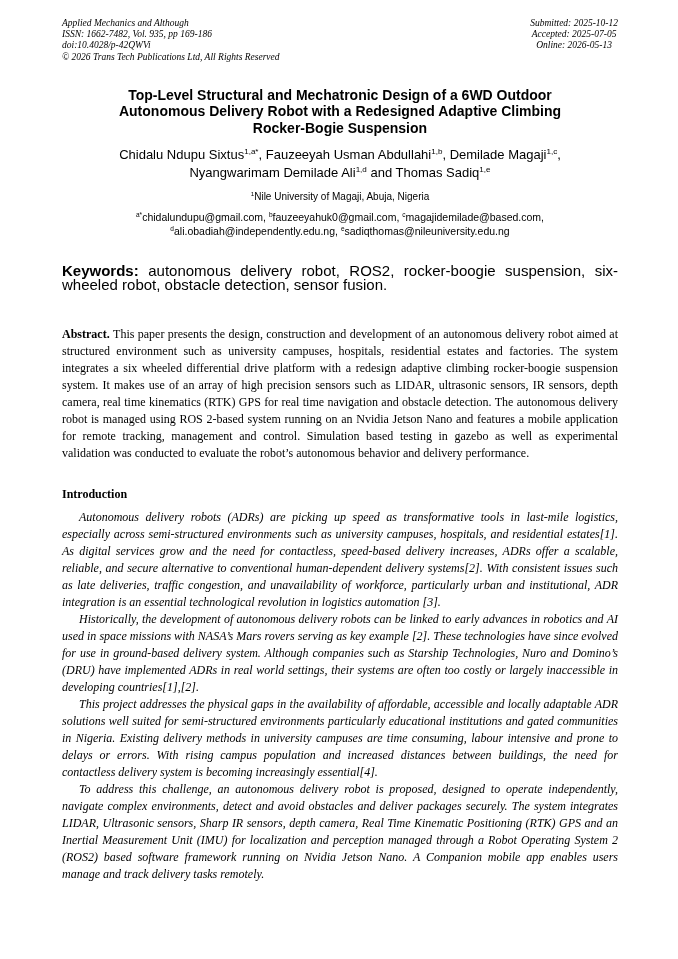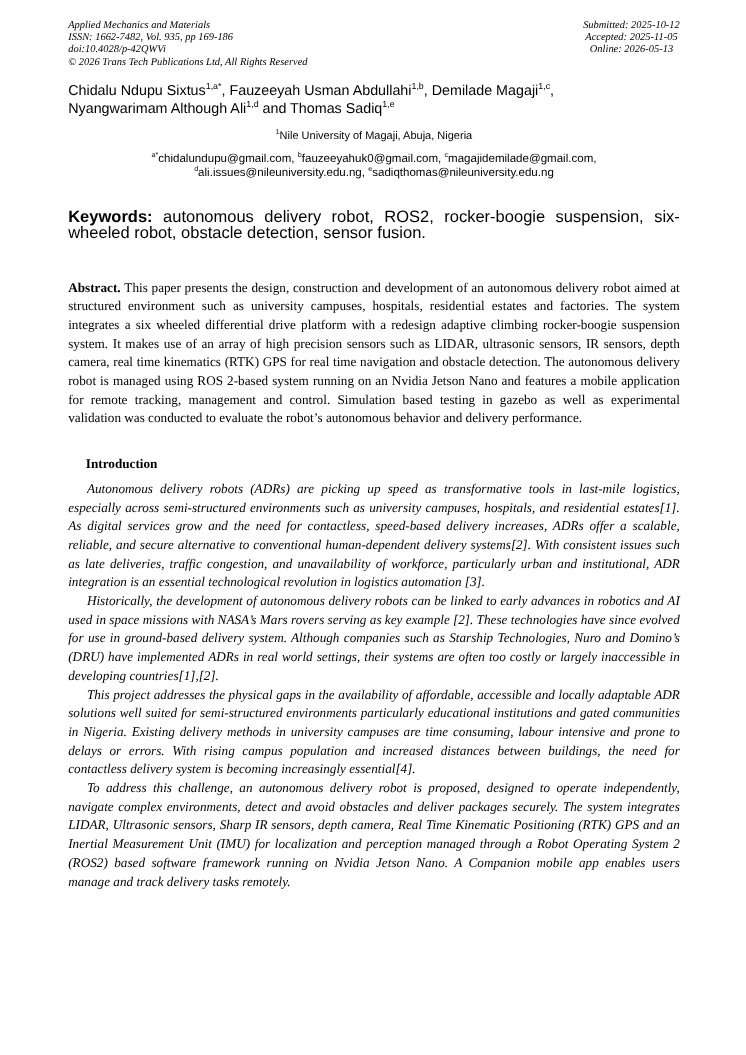--- a/index.html
+++ b/index.html
@@ -20,21 +20,21 @@
   
   .title{
     margin-top:24px;
     text-align:center;
     font-family:"Liberation Sans","DejaVu Sans",sans-serif;
     font-weight:bold;
     font-size:14px;line-height:16.5px;
   }
   
   .authors{
-    margin-top:10px;
+    margin-top:10px;text-align:center;
     font-family:"Liberation Sans","DejaVu Sans",sans-serif;
     font-size:13px;line-height:17.5px;
   }
   sup{font-size:62%;line-height:0;vertical-align:super;}
   
   .affiliation{
     margin-top:10px;text-align:center;
     font-family:"Liberation Sans","DejaVu Sans",sans-serif;
     font-size:10px;line-height:12px;
   }
@@ -56,61 +56,65 @@
   .abstract{
     margin-top:34px;
     font-size:12px;line-height:17px;
     text-align:justify;
   }
   .abstract b{font-weight:bold;}
   .section-heading{
     margin-top:25px;
     font-size:12px;line-height:15px;
     font-weight:bold;
-    margin-left:16px;
   }
   .body-par{
     margin:0;
     font-size:12px;line-height:17px;
     text-align:justify;
     text-indent:17px;
     font-style:italic;
   }
   .body-par.first{margin-top:7px;}
 </style>
 </head>
 <body>
 
 <div class="page">
 
   <div class="meta">
     <div class="meta-col">
-      <div>Applied Mechanics and Materials</div>
+      <div>Applied Mechanics and Although</div>
       <div>ISSN: 1662-7482, Vol. 935, pp 169-186</div>
       <div>doi:10.4028/p-42QWVi</div>
       <div>© 2026 Trans Tech Publications Ltd, All Rights Reserved</div>
     </div>
     <div class="meta-col meta-right">
       <div>Submitted: 2025-10-12</div>
-      <div>Accepted: 2025-11-05</div>
+      <div>Accepted: 2025-07-05</div>
       <div>Online: 2026-05-13</div>
     </div>
   </div>
 
+  <div class="title">
+    <div>Top-Level Structural and Mechatronic Design of a 6WD Outdoor</div>
+    <div>Autonomous Delivery Robot with a Redesigned Adaptive Climbing</div>
+    <div>Rocker-Bogie Suspension</div>
+  </div>
 
   <div class="authors">
     <div><span>Chidalu Ndupu Sixtus</span><sup>1,a*</sup><span>, Fauzeeyah Usman Abdullahi</span><sup>1,b</sup><span>, Demilade Magaji</span><sup>1,c</sup><span>,</span></div>
-    <div><span>Nyangwarimam Although Ali</span><sup>1,d</sup><span> and Thomas Sadiq</span><sup>1,e</sup></div>
+    <div><span>Nyangwarimam Demilade Ali</span><sup>1,d</sup><span> and Thomas Sadiq</span><sup>1,e</sup></div>
   </div>
 
   <div class="affiliation"><sup>1</sup><span>Nile University of Magaji, Abuja, Nigeria</span></div>
 
   <div class="emails">
-    <div><sup>a*</sup><span>chidalundupu@gmail.com, </span><sup>b</sup><span>fauzeeyahuk0@gmail.com, </span><sup>c</sup><span>magajidemilade@gmail.com,</span></div>
-    <div><sup>d</sup><span>ali.issues@nileuniversity.edu.ng, </span><sup>e</sup><span>sadiqthomas@nileuniversity.edu.ng</span></div>
+    <div><sup>a*</sup><span>chidalundupu@gmail.com, </span><sup>b</sup><span>fauzeeyahuk0@gmail.com, </span><sup>c</sup><span>magajidemilade@based.com,</span></div>
+    <div><sup>d</sup><span>ali.obadiah@independently.edu.ng, </span><sup>e</sup><span>sadiqthomas@nileuniversity.edu.ng</span></div>
   </div>
 
   <div class="keywords"><b>Keywords: </b><span>autonomous delivery robot, ROS2, rocker-boogie suspension, six-wheeled robot, obstacle detection, sensor fusion.</span></div>
 
   <div class="abstract"><b>Abstract. </b><span>This paper presents the design, construction and development of an autonomous delivery robot aimed at structured environment such as university campuses, hospitals, residential estates and factories. The system integrates a six wheeled differential drive platform with a redesign adaptive climbing rocker-boogie suspension system. It makes use of an array of high precision sensors such as LIDAR, ultrasonic sensors, IR sensors, depth camera, real time kinematics (RTK) GPS for real time navigation and obstacle detection. The autonomous delivery robot is managed using ROS 2-based system running on an Nvidia Jetson Nano and features a mobile application for remote tracking, management and control. Simulation based testing in gazebo as well as experimental validation was conducted to evaluate the robot’s autonomous behavior and delivery performance.</span></div>
 
   <div class="section-heading">Introduction</div>
 
   <p class="body-par first">Autonomous delivery robots (ADRs) are picking up speed as transformative tools in last-mile logistics, especially across semi-structured environments such as university campuses, hospitals, and residential estates[1]. As digital services grow and the need for contactless, speed-based delivery increases, ADRs offer a scalable, reliable, and secure alternative to conventional human-dependent delivery systems[2]. With consistent issues such as late deliveries, traffic congestion, and unavailability of workforce, particularly urban and institutional, ADR integration is an essential technological revolution in logistics automation [3].</p>
   <p class="body-par">Historically, the development of autonomous delivery robots can be linked to early advances in robotics and AI used in space missions with NASA’s Mars rovers serving as key example [2]. These technologies have since evolved for use in ground-based delivery system. Although companies such as Starship Technologies, Nuro and Domino’s (DRU) have implemented ADRs in real world settings, their systems are often too costly or largely inaccessible in developing countries[1],[2].</p>

